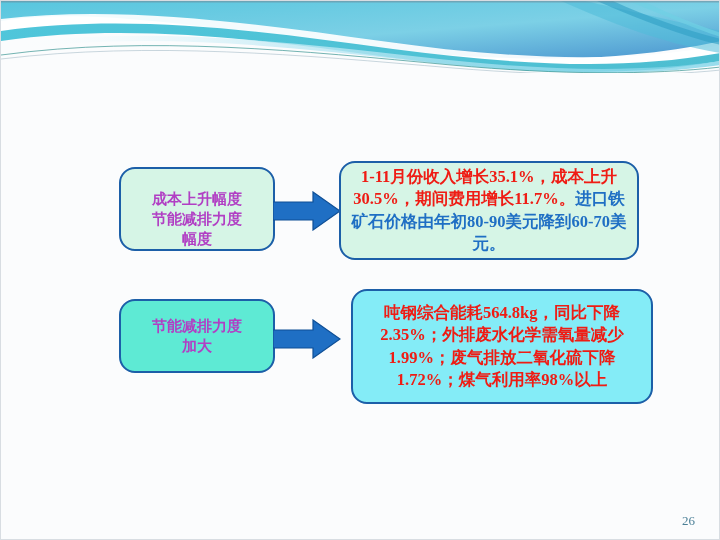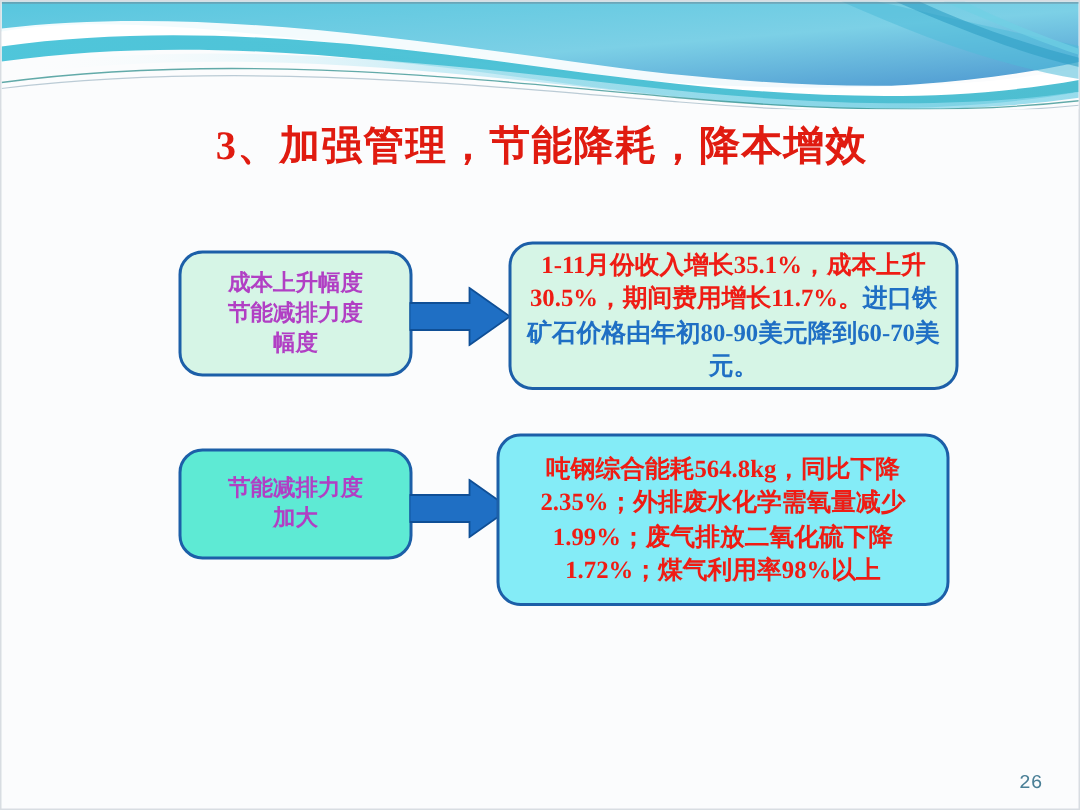--- a/index.html
+++ b/index.html
@@ -59,56 +59,57 @@
     font-family: "Liberation Serif", "DejaVu Serif", serif;
     font-weight: bold;
   }
   .box-inner { width: 100%; padding: 0 6px; box-sizing: border-box; }
 
   #box-cost-label {
     left: 118px; top: 166px; width: 156px; height: 84px;
     background: #d6f5e6;
     font-size: 15px;
     color: #b13fc4;
+    align-items: flex-end;
   }
   #box-energy-label {
     left: 118px; top: 298px; width: 156px; height: 74px;
     background: #5eead4;
     font-size: 15px;
     color: #b13fc4;
   }
   #box-cost-detail {
     left: 338px; top: 160px; width: 300px; height: 99px;
     background: #d6f5e6;
     font-size: 16.5px;
     color: #ef1c14;
   }
   #box-energy-detail {
-    left: 330px; top: 288px; width: 302px; height: 115px;
+    left: 350px; top: 288px; width: 302px; height: 115px;
     background: #84ecf7;
     font-size: 16.5px;
     color: #ef1c14;
   }
   .txt-blue { color: #1f6fc4; }
 
   
   .arrow {
     position: absolute;
   }
   #arrow-cost { left: 272px; top: 190px; }
   #arrow-energy { left: 272px; top: 318px; }
 
   
   #page-number {
     position: absolute;
     right: 24px;
     bottom: 10px;
     font-size: 13px;
     color: #4a7f96;
-    font-family: Liberation Mono, monospace;
+    font-family: Liberation Serif, serif;
   }
 </style>
 </head>
 <body>
 
 <div id="slide">
 
   <div id="banner">
     <svg width="720" height="72" viewBox="0 0 720 72" xmlns="http://www.w3.org/2000/svg">
       <defs>
@@ -134,21 +135,20 @@
       <path d="M0,44 C140,24 280,40 420,56 C540,70 640,72 720,60 L720,64 C636,76 536,74 414,60 C274,44 138,30 0,50 Z" fill="url(#g3)" opacity="0.8"></path>
       <path d="M0,54 C150,34 300,50 450,64 C560,74 650,74 720,66" fill="none" stroke="#2f8f8c" stroke-width="0.9" opacity="0.75"></path>
       <path d="M0,58 C150,40 300,54 452,67 C562,76 652,76 720,69" fill="none" stroke="#9fb7c4" stroke-width="0.8" opacity="0.7"></path>
       <path d="M560,0 C610,22 660,42 720,52 L720,30 C672,20 620,8 584,0 Z" fill="#4fbcd8" opacity="0.55"></path>
       <path d="M596,0 C642,20 684,36 720,44 L720,38 C688,30 646,16 612,0 Z" fill="#2f9fc4" opacity="0.6"></path>
       <path d="M628,0 C666,16 700,30 720,36 L720,32 C702,26 670,14 642,0 Z" fill="#6fd0e4" opacity="0.7"></path>
       <rect x="0" y="0" width="720" height="1.5" fill="#6f8796" opacity="0.55"></rect>
     </svg>
   </div>
 
-  <div id="title">3、加强管理，节能降耗，降本增效</div>
 
   <div class="box" id="box-cost-label">
     <div class="box-inner">
       <span>成本上升幅度</span><br>
       <span>节能减排力度</span><br>
       <span>幅度</span>
     </div>
   </div>
 
   <div class="arrow" id="arrow-cost">

